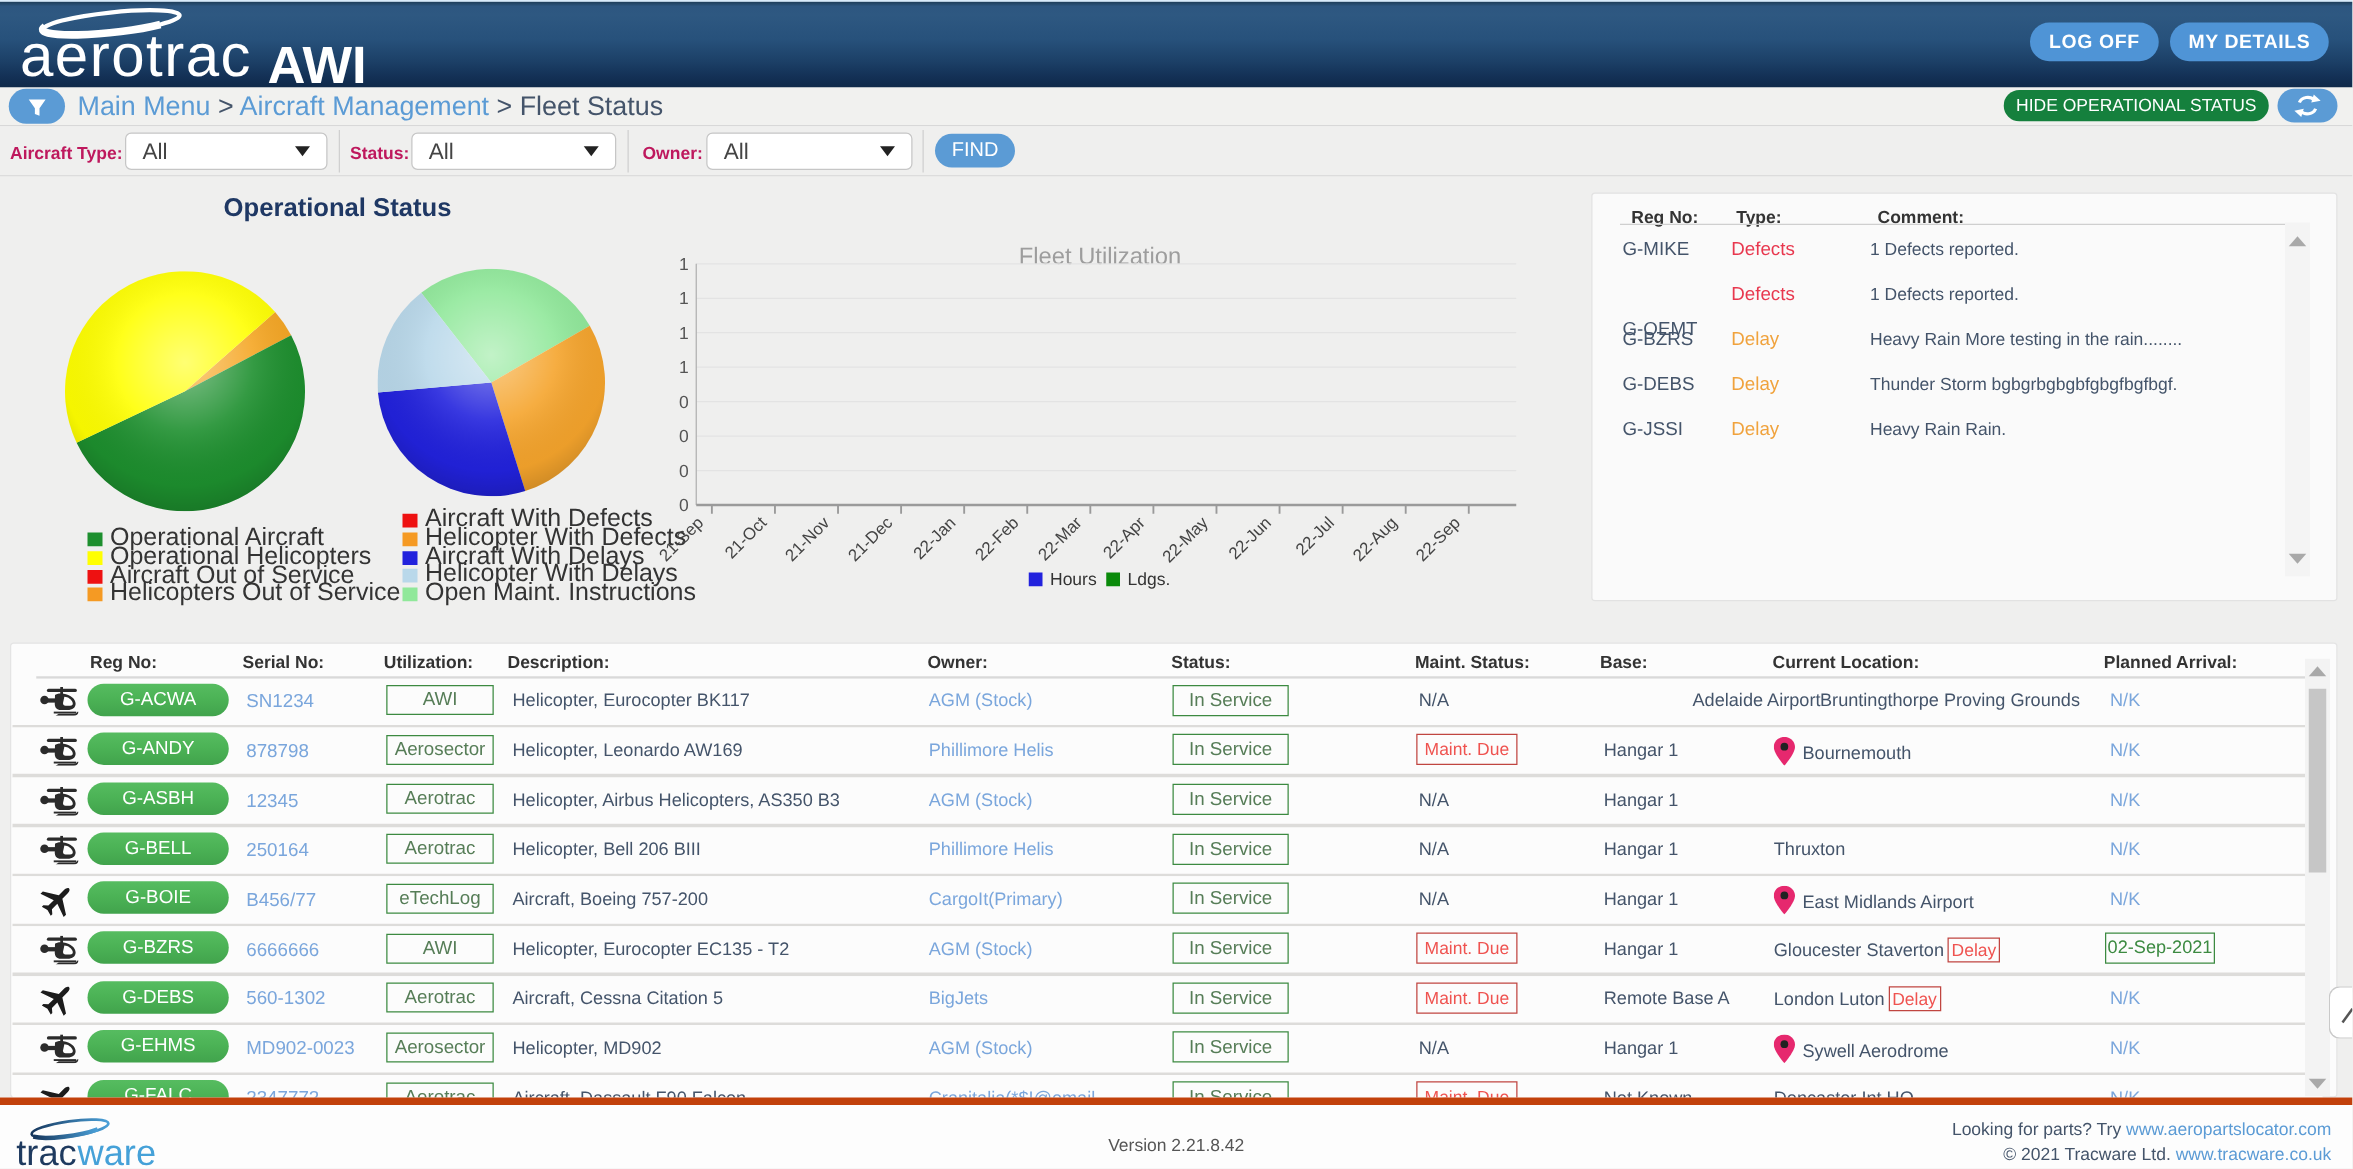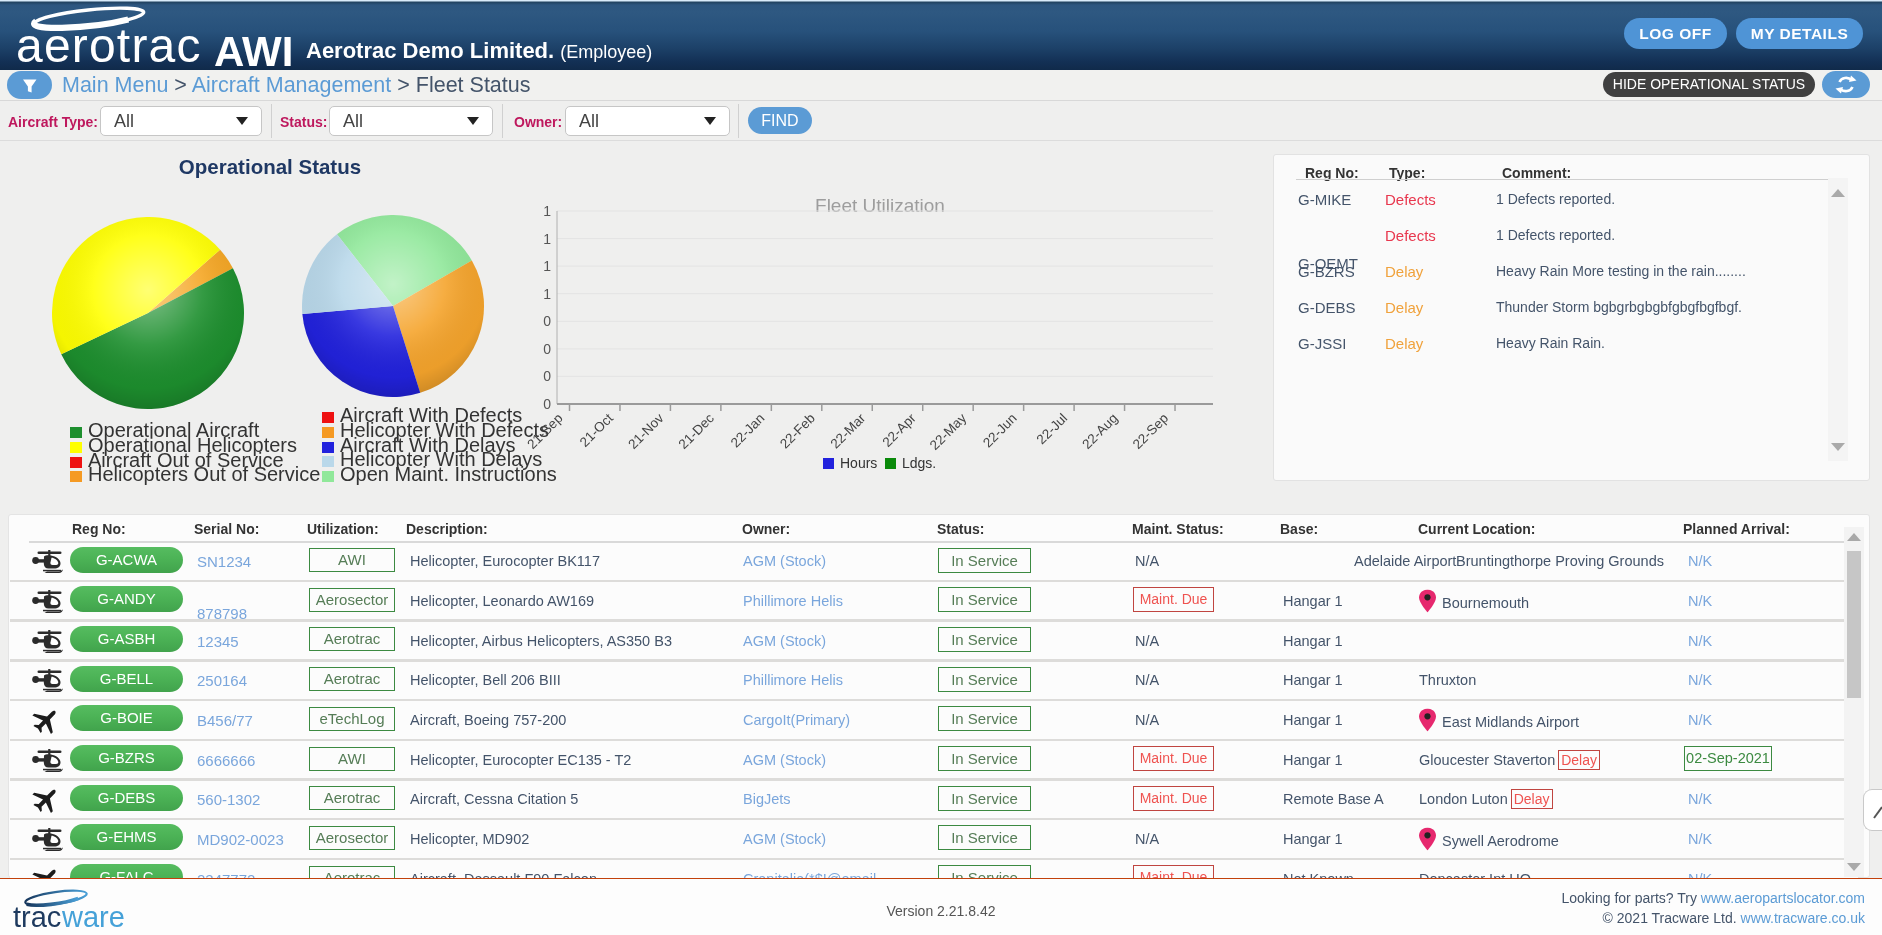--- a/index.html
+++ b/index.html
@@ -18,21 +18,21 @@
 #welcome { position:absolute; right:315px; top:20px; text-align:right; color:#fff; font-size:14px; line-height:19px; }
 .hbtn { position:absolute; top:18px; height:31px; background:#4f94d6; border-radius:16px; color:#fff; font-size:15.5px; font-weight:700; text-align:center; line-height:31px; letter-spacing:0.5px; }
 #btn-logoff { left:1624px; width:103px; }
 #btn-mydetails { left:1736px; width:127px; }
 
 
 #crumbbar { position:absolute; left:0; top:70px; width:1882px; height:31px; background:#f1f1ef; border-bottom:1px solid #d8d8d8; }
 #funnelbtn { position:absolute; left:7px; top:1px; width:45px; height:28px; background:#5b9bd5; border-radius:15px; }
 #crumbs { position:absolute; left:62px; top:0px; font-size:21.5px; line-height:30px; color:#44546a; white-space:nowrap; }
 #crumbs .lnk { color:#5b9bd5; }
-#hideop { position:absolute; left:1603px; top:2px; width:212px; height:25px; background:#404040; border-radius:13px; color:#fff; font-size:14px; text-align:center; line-height:25px; }
+#hideop { position:absolute; left:1603px; top:2px; width:212px; height:25px; background:#15803d; border-radius:13px; color:#fff; font-size:14px; text-align:center; line-height:25px; }
 #refreshbtn { position:absolute; left:1822px; top:1px; width:48px; height:27px; background:#5b9bd5; border-radius:14px; }
 
 
 #filterbar { position:absolute; left:0; top:101px; width:1882px; height:40px; background:#efefee; border-bottom:1px solid #dcdcdc; }
 .flabel { position:absolute; top:13px; font-size:14px; font-weight:700; color:#be185d; }
 .fselect { position:absolute; top:5px; height:30px; background:#fff; border:1px solid #c6c6c6; border-radius:5px; font-size:18px; color:#444; line-height:28px; padding-left:13px; }
 .fselect .arr { position:absolute; right:13px; top:10px; width:0; height:0; border-left:6px solid transparent; border-right:6px solid transparent; border-top:8px solid #222; }
 .vsep { position:absolute; top:3px; height:34px; width:1px; background:#d0d0d0; }
 #findbtn { position:absolute; left:748px; top:6px; width:64px; height:27px; background:#5b9bd5; border-radius:14px; color:#fff; font-size:16px; text-align:center; line-height:27px; }
 
@@ -65,39 +65,38 @@
 .dtext { color:#44546a; }
 .ubox { position:absolute; left:299px; top:5.5px; width:86px; height:24px; border:1.5px solid #3c8a41; background:#fcfcfc; color:#567d57; font-size:15px; text-align:center; line-height:22px; }
 .sbox { position:absolute; left:928px; top:5px; width:93px; height:25px; border:1.5px solid #3c8a41; color:#567d57; font-size:15px; text-align:center; line-height:23px; }
 .mbox { position:absolute; left:1123px; top:5px; width:81px; height:25px; border:1.5px solid #c04540; color:#ef5350; font-size:14px; text-align:center; line-height:23px; }
 .dlybox { display:inline-block; border:1.5px solid #c04540; color:#ef5350; font-size:14px; padding:0 2px; line-height:18px; margin-left:3px; }
 .pabox { position:absolute; left:1674px; top:5px; width:88px; height:25px; border:1.5px solid #3c8a41; color:#3c8a41; font-size:14.5px; text-align:center; line-height:22px; white-space:nowrap; }
 #tscroll { position:absolute; left:1835px; top:12px; width:20px; height:350px; background:#f3f3f3; }
 #tscroll .thumb { position:absolute; left:3px; top:24px; width:14px; height:147px; background:#c6c6c6; }
 
 
-#footer { position:absolute; left:0; top:878px; width:1882px; height:57px; background:#fdfdfd; border-top:1px solid #c2410c; }
+#footer { position:absolute; left:0; top:878px; width:1882px; height:57px; background:#fdfdfd; border-top:6px solid #c2410c; }
 #version { position:absolute; left:0; top:24px; width:1882px; text-align:center; font-size:14px; color:#555; }
 #flinks { position:absolute; right:17px; top:9px; text-align:right; font-size:14px; color:#44546a; line-height:20px; }
 #flinks .lnk { color:#5b9bd5; }
 #traclogo { position:absolute; left:12px; top:6px; }
 </style>
 </head>
 <body>
 
 <div id="header">
   <svg class="abs" style="left:30px;top:5px;" width="120" height="28" viewBox="0 0 120 28">
     <g transform="rotate(-6 59 13)">
       <ellipse cx="59" cy="13" rx="55" ry="8" fill="none" stroke="#fff" stroke-width="3.4"></ellipse>
       <path d="M97.9,18.7 A55,8 0 0 1 5.9,10.9" fill="none" stroke="#fff" stroke-width="6.2"></path>
     </g>
   </svg>
   <div id="logo-aerotrac">aerotrac</div>
   <div id="logo-awi">AWI</div>
-  <div id="company"><span class="c1">Aerotrac Demo Limited. </span><span class="c2">(Employee)</span></div>
   <div class="hbtn" id="btn-logoff">LOG OFF</div>
   <div class="hbtn" id="btn-mydetails">MY DETAILS</div>
 </div>
 
 <div id="crumbbar">
   <div id="funnelbtn">
     <svg width="45" height="28" viewBox="0 0 45 28">
         <path d="M16 8.5 L29.5 8.5 L24.6 15.5 L24.6 21.5 L20.9 20.2 L20.9 15.5 Z" fill="#fff"></path>
       </svg>
   </div>
@@ -297,21 +296,21 @@
     <rect x="16.2" y="0" width="2.2" height="8"></rect>
     <circle cx="3.6" cy="10.5" r="3.4"></circle>
     <rect x="3.5" y="9.2" width="12" height="3.4"></rect>
     <path d="M12 6.5 C13 5.5 16 5 19 5.5 C24 6.2 28.5 9.5 28.5 13.5 C28.5 16.5 26 18.5 22 18.5 L16.5 18.5 C13.5 18.5 11.8 16.5 11.8 13.5 Z"></path>
     <path d="M15 21.5 L27 21.5 C28.5 21.5 29.5 20.8 30 19.8 L30.8 19.8 C30.6 21.8 29.2 23 27 23 L12.5 23 Z"></path>
     <rect x="11" y="19.8" width="18" height="1.5"></rect>
     </g>
     <path d="M19.5 7.8 C22.3 7.8 25.6 10.2 26.2 12.8 C26.5 14.1 25.7 15 24.1 15 L20.4 15 C19.1 15 18.4 14.2 18.4 12.8 Z" fill="#fff"></path>
   </svg></div>
         <div class="pill">G-ANDY</div>
-        <div class="cell bluelink" style="left:187px;font-size:15px;margin-top:12px;">878798</div>
+        <div class="cell bluelink" style="left:187px;font-size:15px;">878798</div>
         <div class="ubox">Aerosector</div>
         <div class="cell dtext" style="left:400px;">Helicopter, Leonardo AW169</div>
         <div class="cell bluelink" style="left:733px;">Phillimore Helis</div>
         <div class="sbox">In Service</div>
         <div class="mbox">Maint. Due</div>
         <div class="cell dtext" style="left:1273px;">Hangar 1</div>
         <div class="cell dtext" style="left:1409px;"><svg width="17" height="23" viewBox="0 0 17 23" style="vertical-align:-5px;margin-right:6px;">
     <path d="M8.5 0 C13.2 0 17 3.6 17 8.1 C17 13.5 8.5 23 8.5 23 C8.5 23 0 13.5 0 8.1 C0 3.6 3.8 0 8.5 0 Z" fill="#e6286e"></path>
     <circle cx="8.5" cy="7.8" r="3.1" fill="#222"></circle>
   </svg>Bournemouth</div>

